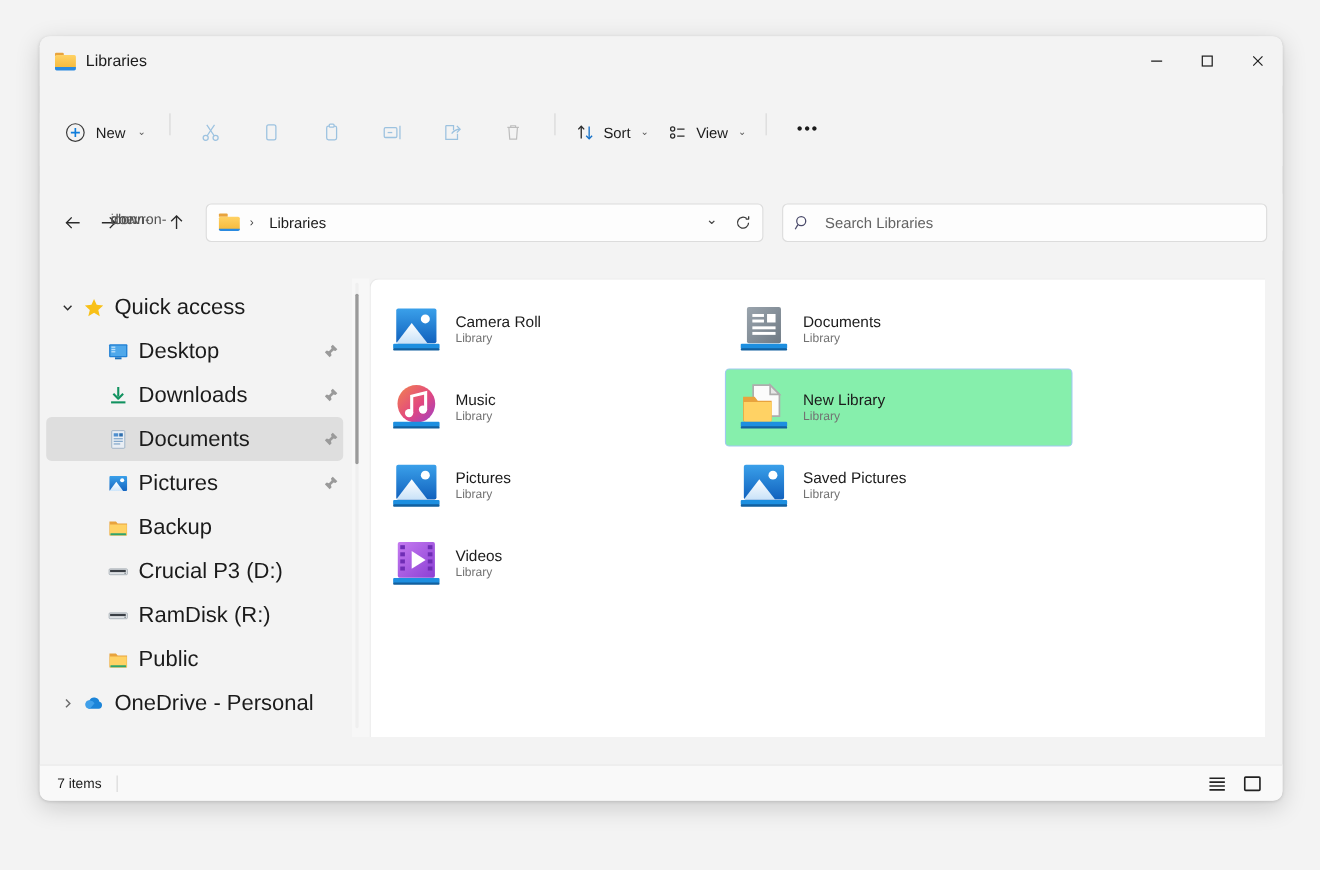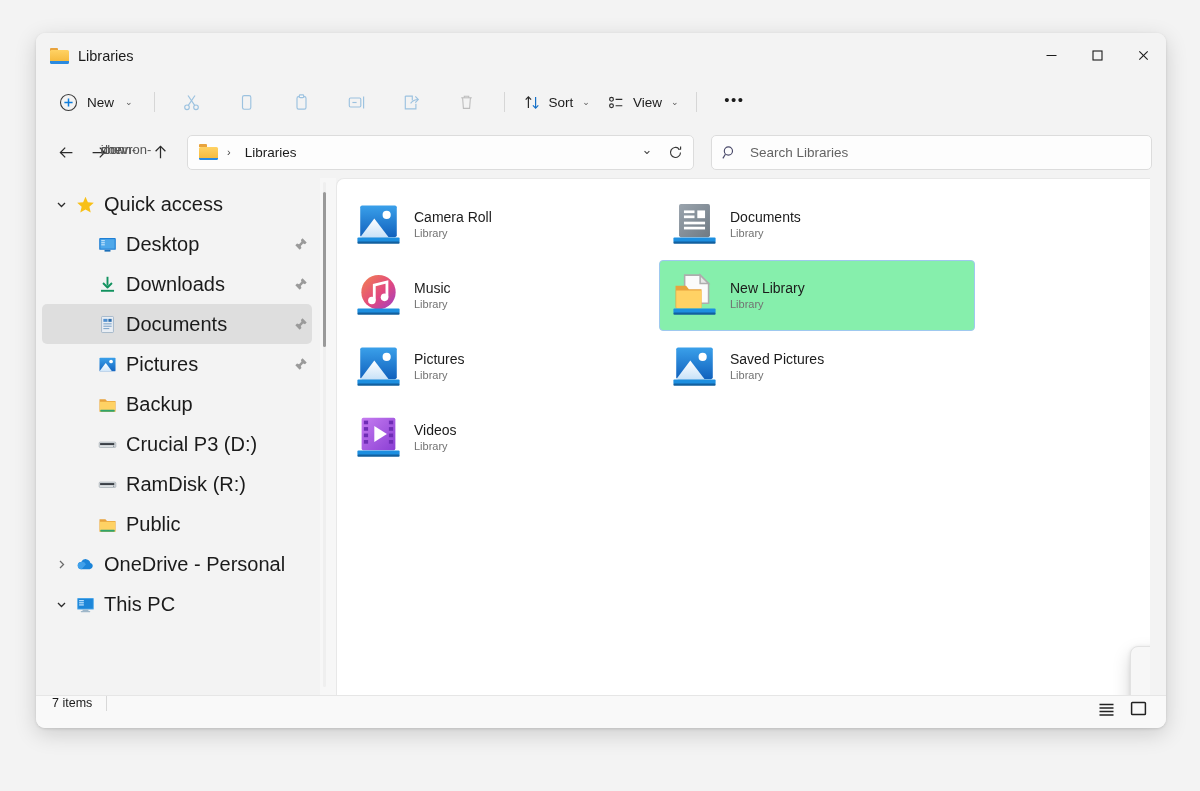--- a/index.html
+++ b/index.html
@@ -21,20 +21,21 @@
     left: 36px;
     top: 33px;
     width: 1130px;
     height: 695px;
     background: #f3f3f3;
     border-radius: 9px;
     box-shadow: 0 6px 22px rgba(0,0,0,0.16), 0 1px 3px rgba(0,0,0,0.12);
     overflow: hidden;
     display: flex;
     flex-direction: column;
+    gap: 25px;
   }
 
   
   .titlebar {
     height: 45px;
     display: flex;
     align-items: center;
     flex: 0 0 auto;
     background: #f3f3f3;
   }
@@ -72,21 +73,21 @@
   }
   .folder-ic .base {
     position: absolute; left: 0px; bottom: 0px; width: 19px; height: 2.5px;
     background: #2a8ae0; border-radius: 0 0 1.5px 1.5px;
   }
 
   
   .toolbar {
     height: 48px;
     display: flex;
-    align-items: center;
+    align-items: flex-start;
     padding: 0 14px;
     gap: 1px;
     flex: 0 0 auto;
     background: #f3f3f3;
   }
   .tb-btn {
     height: 34px;
     min-width: 38px;
     border-radius: 5px;
     display: flex;
@@ -275,20 +276,21 @@
   .tile-name { font-size: 14px; color: #1b1b1b; }
   .tile-sub { font-size: 11px; color: #727272; }
 
   
   .statusbar {
     height: 32px;
     flex: 0 0 auto;
     background: #f9f9f9;
     border-top: 1px solid #e6e6e6;
     display: flex;
+    align-items: center;
     padding: 0 14px 0 16px;
   }
   .status-text { font-size: 12.5px; color: #1b1b1b; }
   .status-div { width: 1px; height: 15px; background: #d8d8d8; margin: 0 14px; }
   .status-spacer { flex: 1 1 auto; }
   .view-toggle {
     width: 28px; height: 25px; border-radius: 4px;
     display: flex; align-items: center; justify-content: center;
     margin-left: 4px;
   }

